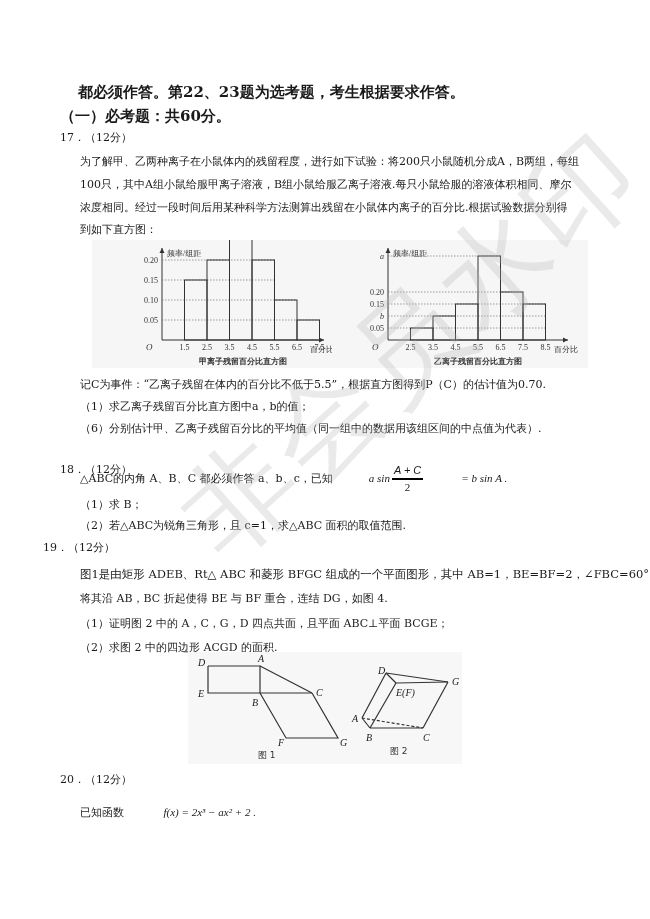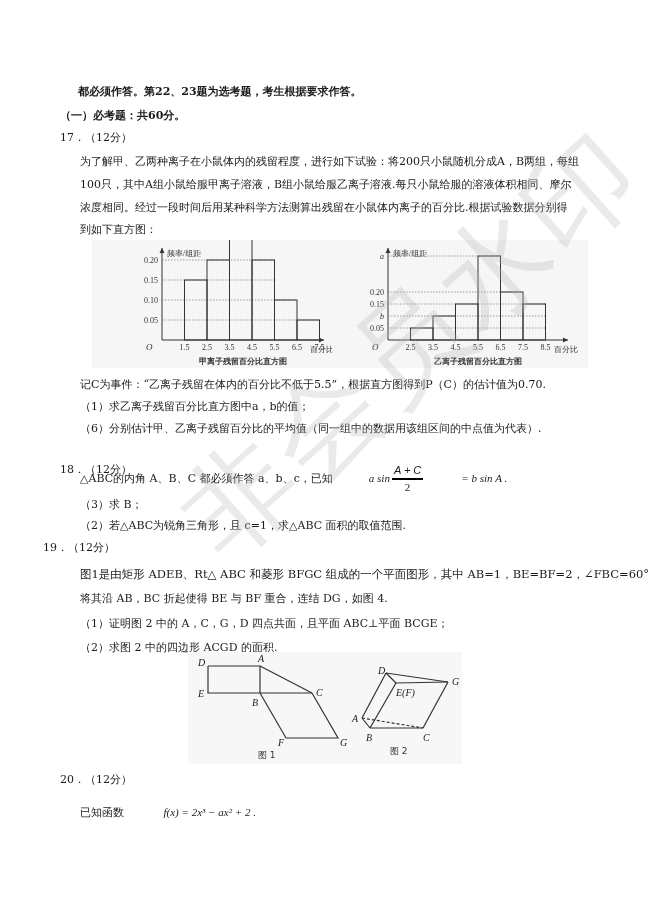--- a/index.html
+++ b/index.html
@@ -2,21 +2,21 @@
 <html><head>
 <meta charset="utf-8">
 <style>
   html, body { margin: 0; padding: 0; background: #ffffff; }
   body {
     width: 650px; height: 919px; position: relative; overflow: hidden;
     font-family: "DejaVu Serif", "Liberation Serif", serif;
     color: #1a1a1a;
   }
   .line { position: absolute; font-size: 11px; line-height: 16px; white-space: nowrap; }
-  .bold { font-weight: bold; font-size: 11px; }
+  .bold { font-weight: bold; font-size: 15px; }
   .ital { font-style: italic; font-family: "Liberation Serif", serif; padding-left: 36px; }
   .chart { position: absolute; }
   .chart svg text { font-family: "Liberation Serif", serif; }
   .frac { display: inline-block; vertical-align: middle; text-align: center; margin: 0 2px; }
   .frac .num { display: block; border-bottom: 2px solid #000000; padding: 0 2px; font-style: italic; font-family: Liberation Sans, sans-serif; }
   .frac .den { display: block; font-family: "Liberation Serif", serif; }
   .watermark {
     position: absolute; left: 150px; top: 480px; font-size: 110px; color: rgba(180,180,180,0.28);
     transform: rotate(-42deg); transform-origin: left top; white-space: nowrap;
     font-family: "DejaVu Sans", sans-serif; pointer-events: none; letter-spacing: 4px;
@@ -108,21 +108,21 @@
 </div>
 
 <div class="line" style="left:80px;top:377px;">记C为事件：“乙离子残留在体内的百分比不低于5.5”，根据直方图得到P（C）的估计值为0.70.</div>
 <div class="line" style="left:80px;top:399px;">（1）求乙离子残留百分比直方图中a，b的值；</div>
 <div class="line" style="left:80px;top:421px;">（6）分别估计甲、乙离子残留百分比的平均值（同一组中的数据用该组区间的中点值为代表）.</div>
 
 <div class="line" style="left:60px;top:439px;margin-top:23px;">18．（12分）</div>
 <div class="line" style="left:80px;top:460px;height:36px;line-height:36px;">
   <span>△ABC的内角 A、B、C 都必须作答 a、b、c，已知</span><span class="ital">a sin</span><span class="frac" style="line-height:15px;"><span class="num">A + C</span><span class="den">2</span></span><span class="ital">= b sin A .</span>
 </div>
-<div class="line" style="left:80px;top:497px;">（3）求 B；</div>
+<div class="line" style="left:80px;top:497px;">（1）求 B；</div>
 <div class="line" style="left:80px;top:518px;">（2）若△ABC为锐角三角形，且 c=1，求△ABC 面积的取值范围.</div>
 
 <div class="line" style="left:43px;top:540px;">19．（12分）</div>
 <div class="line" style="left:80px;top:566px;font-size:11.5px;">图1是由矩形 ADEB、Rt△ ABC 和菱形 BFGC 组成的一个平面图形，其中 AB=1，BE=BF=2，∠FBC=60°.</div>
 <div class="line" style="left:80px;top:591px;">将其沿 AB，BC 折起使得 BE 与 BF 重合，连结 DG，如图 4.</div>
 <div class="line" style="left:80px;top:616px;">（1）证明图 2 中的 A，C，G，D 四点共面，且平面 ABC⊥平面 BCGE；</div>
 <div class="line" style="left:80px;top:640px;">（2）求图 2 中的四边形 ACGD 的面积.</div>
 
 <div class="figbox" style="left:188px;top:652px;width:274px;height:112px;background:#f7f7f7;"></div>
 <svg style="position:absolute;left:180px;top:650px;" width="200" height="115">

